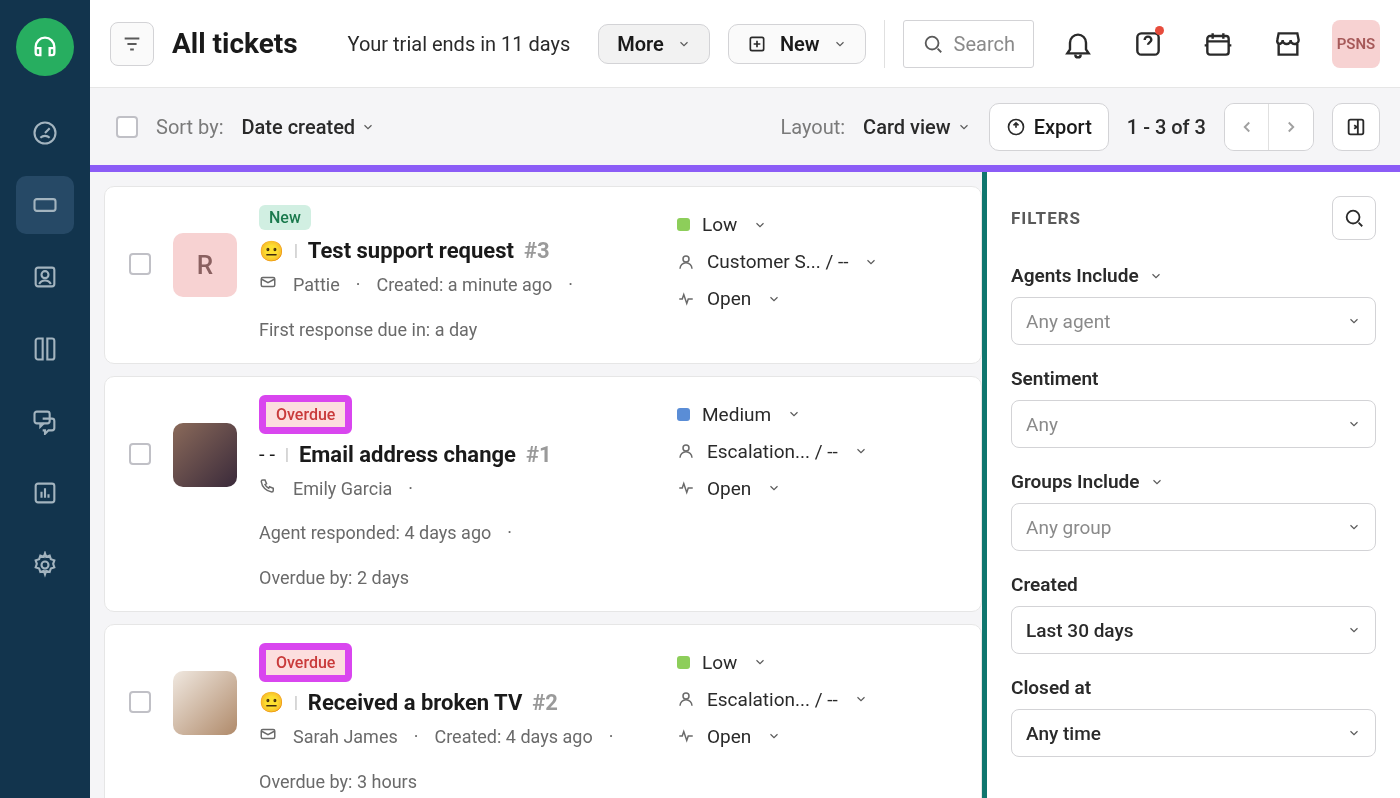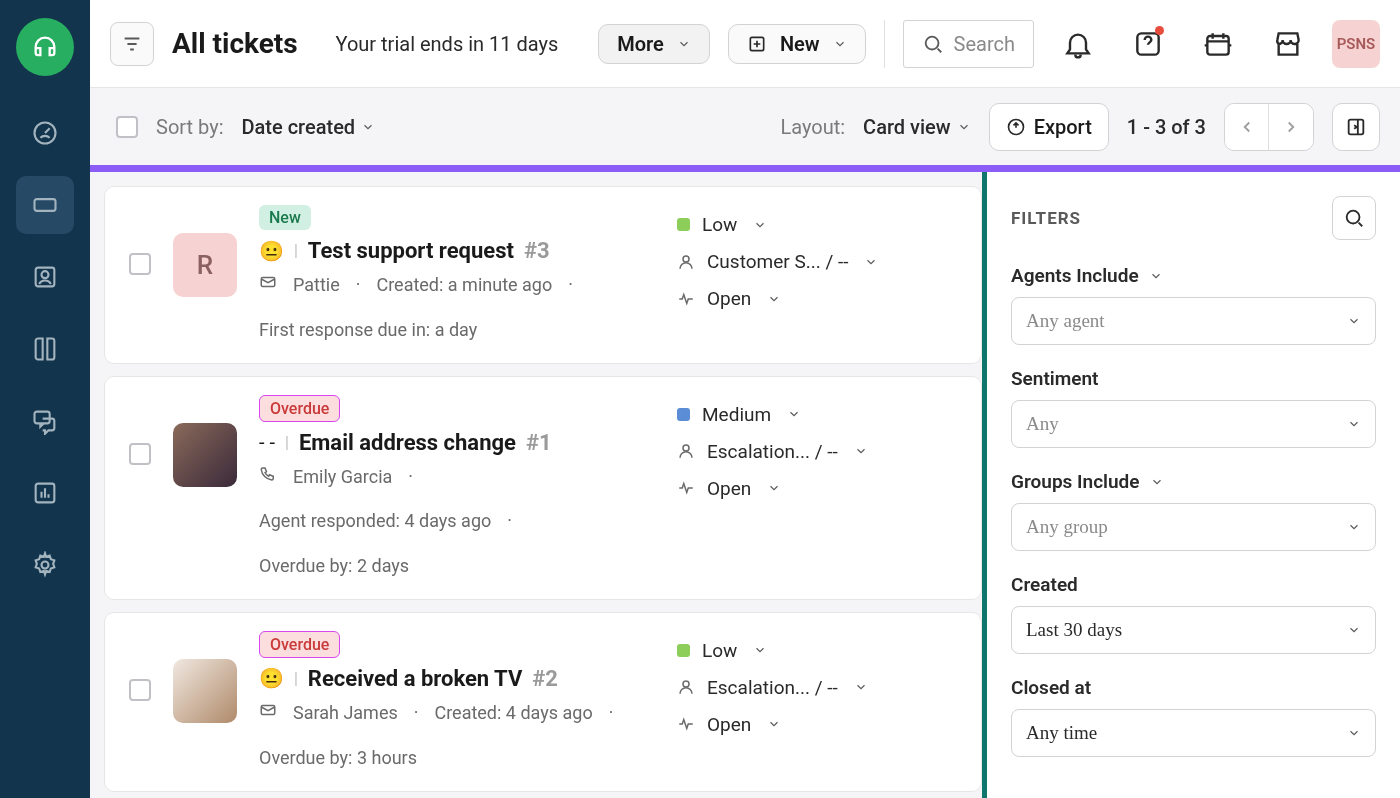--- a/index.html
+++ b/index.html
@@ -9,21 +9,21 @@
 .logo { width: 58px; height: 58px; background: #27ae60; border-radius: 50%; display: flex; align-items: center; justify-content: center; margin: 18px 0 28px; }
 .logo svg { width: 28px; height: 28px; }
 .nav-item { width: 58px; height: 58px; display: flex; align-items: center; justify-content: center; border-radius: 10px; margin-bottom: 14px; cursor: pointer; }
 .nav-item.active { background: #264966; }
 .nav-item svg { width: 28px; height: 28px; stroke: #a3b4bf; fill: none; stroke-width: 1.8; }
 .main { flex: 1; display: flex; flex-direction: column; overflow: hidden; }
 .topbar { height: 88px; background: #fff; border-bottom: 1px solid #e6e6e6; display: flex; align-items: center; padding: 0 20px; gap: 18px; }
 .filter-btn { width: 44px; height: 44px; border: 1px solid #d3d3d6; border-radius: 8px; display: flex; align-items: center; justify-content: center; background: #fafafa; cursor: pointer; }
 .page-title { font-size: 28px; font-weight: 700; color: #1a1a1a; }
 .spacer { flex: 1; }
-.trial-text { font-size: 20px; color: #2a2a2a; margin-right: 22px; text-align: right; }
+.trial-text { font-size: 20px; color: #2a2a2a; margin-right: 10px; text-align: right; }
 .more-btn, .new-btn { height: 40px; padding: 0 18px; border: 1px solid #d3d3d6; border-radius: 10px; display: flex; align-items: center; gap: 13px; font-size: 20px; font-weight: 600; cursor: pointer; background: #fafafa; }
 .more-btn { background: #f2f2f2; }
 .divider-v { width: 1px; height: 48px; background: #e0e0e0; }
 .search-box { height: 48px; border: 1px solid #d3d3d6; border-radius: 3px; display: flex; align-items: center; padding: 0 18px; gap: 10px; cursor: pointer; min-width: 120px; }
 .search-box span { color: #8a8a8a; font-size: 20px; }
 .top-icon { width: 44px; height: 44px; display: flex; align-items: center; justify-content: center; cursor: pointer; position: relative; margin: 0 4px; }
 .top-icon svg { width: 32px; height: 32px; stroke: #2a2a2a; fill: none; stroke-width: 1.8; }
 .red-dot { position: absolute; top: 4px; right: 6px; width: 9px; height: 9px; background: #e74c3c; border-radius: 50%; }
 .avatar-badge { width: 48px; height: 48px; background: #f7d2d2; border-radius: 8px; display: flex; align-items: center; justify-content: center; font-size: 15px; font-weight: 600; color: #a65959; cursor: pointer; }
 .toolbar { height: 84px; background: #f5f5f7; border-bottom: 7px solid #8b5cf6; display: flex; align-items: center; padding: 0 20px 0 26px; gap: 18px; }
@@ -41,41 +41,41 @@
 .tickets { flex: 1; overflow-y: auto; padding: 14px 0 14px 14px; }
 .ticket-card { background: #fff; border: 1px solid #e6e6e6; border-radius: 10px; padding: 18px 24px; margin-bottom: 12px; display: flex; align-items: flex-start; gap: 22px; }
 .ticket-card .checkbox { margin-top: 48px; }
 .card-avatar { width: 64px; height: 64px; border-radius: 10px; overflow: hidden; display: flex; align-items: center; justify-content: center; font-size: 26px; font-weight: 500; margin-top: 28px; flex-shrink: 0; }
 .card-avatar.pink { background: #f7d2d2; color: #8a6060; }
 .card-avatar.photo1 { background: linear-gradient(135deg, #8a6a5a 0%, #3a2a3a 100%); }
 .card-avatar.photo2 { background: linear-gradient(135deg, #f0e8e0 0%, #b08a6a 100%); }
 .card-body { flex: 1; min-width: 0; }
 .badge { display: inline-block; padding: 3px 10px; border-radius: 6px; font-size: 16px; font-weight: 500; margin-bottom: 8px; }
 .badge.new { background: #d1efe2; color: #1a7a4d; }
-.badge.overdue { background: #fcdede; color: #c93a3a; border: 1px solid #d946ef; }
+.badge.overdue { background: #fcdede; color: #c93a3a; border: 7px solid #d946ef; }
 .title-row { display: flex; align-items: center; gap: 10px; margin-bottom: 8px; }
 .emoji { font-size: 20px; }
 .ticket-title { font-size: 22px; font-weight: 700; color: #1a1a1a; }
 .ticket-id { font-size: 22px; font-weight: 700; color: #9a9a9a; }
 .meta-row { font-size: 18px; color: #6a6a6a; display: flex; flex-wrap: wrap; align-items: center; gap: 16px; line-height: 1.6; }
 .meta-row svg { width: 18px; height: 18px; stroke: #6a6a6a; fill: none; stroke-width: 2; }
 .card-controls { width: 280px; display: flex; flex-direction: column; gap: 14px; margin-top: 8px; }
 .ctrl-row { display: flex; align-items: center; gap: 12px; font-size: 19px; color: #2a2a2a; cursor: pointer; }
 .ctrl-row svg { width: 18px; height: 18px; stroke: #6a6a6a; fill: none; stroke-width: 2; flex-shrink: 0; }
 .priority-dot { width: 13px; height: 13px; border-radius: 3px; }
 .priority-dot.low { background: #8dce5a; }
 .priority-dot.medium { background: #5a8dd6; }
 .chev-sm { margin-left: 4px; }
 .filters { width: 418px; background: #fff; border-left: 5px solid #0f766e; padding: 24px; overflow-y: auto; }
 .filters-header { display: flex; align-items: center; justify-content: space-between; margin-bottom: 24px; }
 .filters-title { font-size: 17px; font-weight: 700; letter-spacing: 1px; color: #5a5a5a; }
 .filter-search { width: 44px; height: 44px; border: 1px solid #d3d3d6; border-radius: 8px; display: flex; align-items: center; justify-content: center; cursor: pointer; }
 .filter-group { margin-bottom: 22px; }
 .filter-label { font-size: 19px; font-weight: 600; color: #2a2a2a; margin-bottom: 10px; display: flex; align-items: center; gap: 6px; }
-.filter-select { width: 100%; height: 48px; border: 1px solid #d3d3d6; border-radius: 8px; padding: 0 14px; display: flex; align-items: center; justify-content: space-between; cursor: pointer; font-size: 19px; color: #8a8a8a; background: #fff; font-family: Liberation Serif, serif; }
+.filter-select { width: 100%; height: 48px; border: 1px solid #d3d3d6; border-radius: 8px; padding: 0 14px; display: flex; align-items: center; justify-content: space-between; cursor: pointer; font-size: 19px; color: #8a8a8a; background: #fff; }
 .filter-select.has-value { color: #2a2a2a; font-weight: 500; }
 .chev { display: inline-flex; }
 .chev svg { width: 14px; height: 14px; stroke: #5a5a5a; stroke-width: 2; fill: none; }
 </style>
 </head>
 <body>
 
 <div class="app">
   <div class="sidebar">
     <div class="logo">

